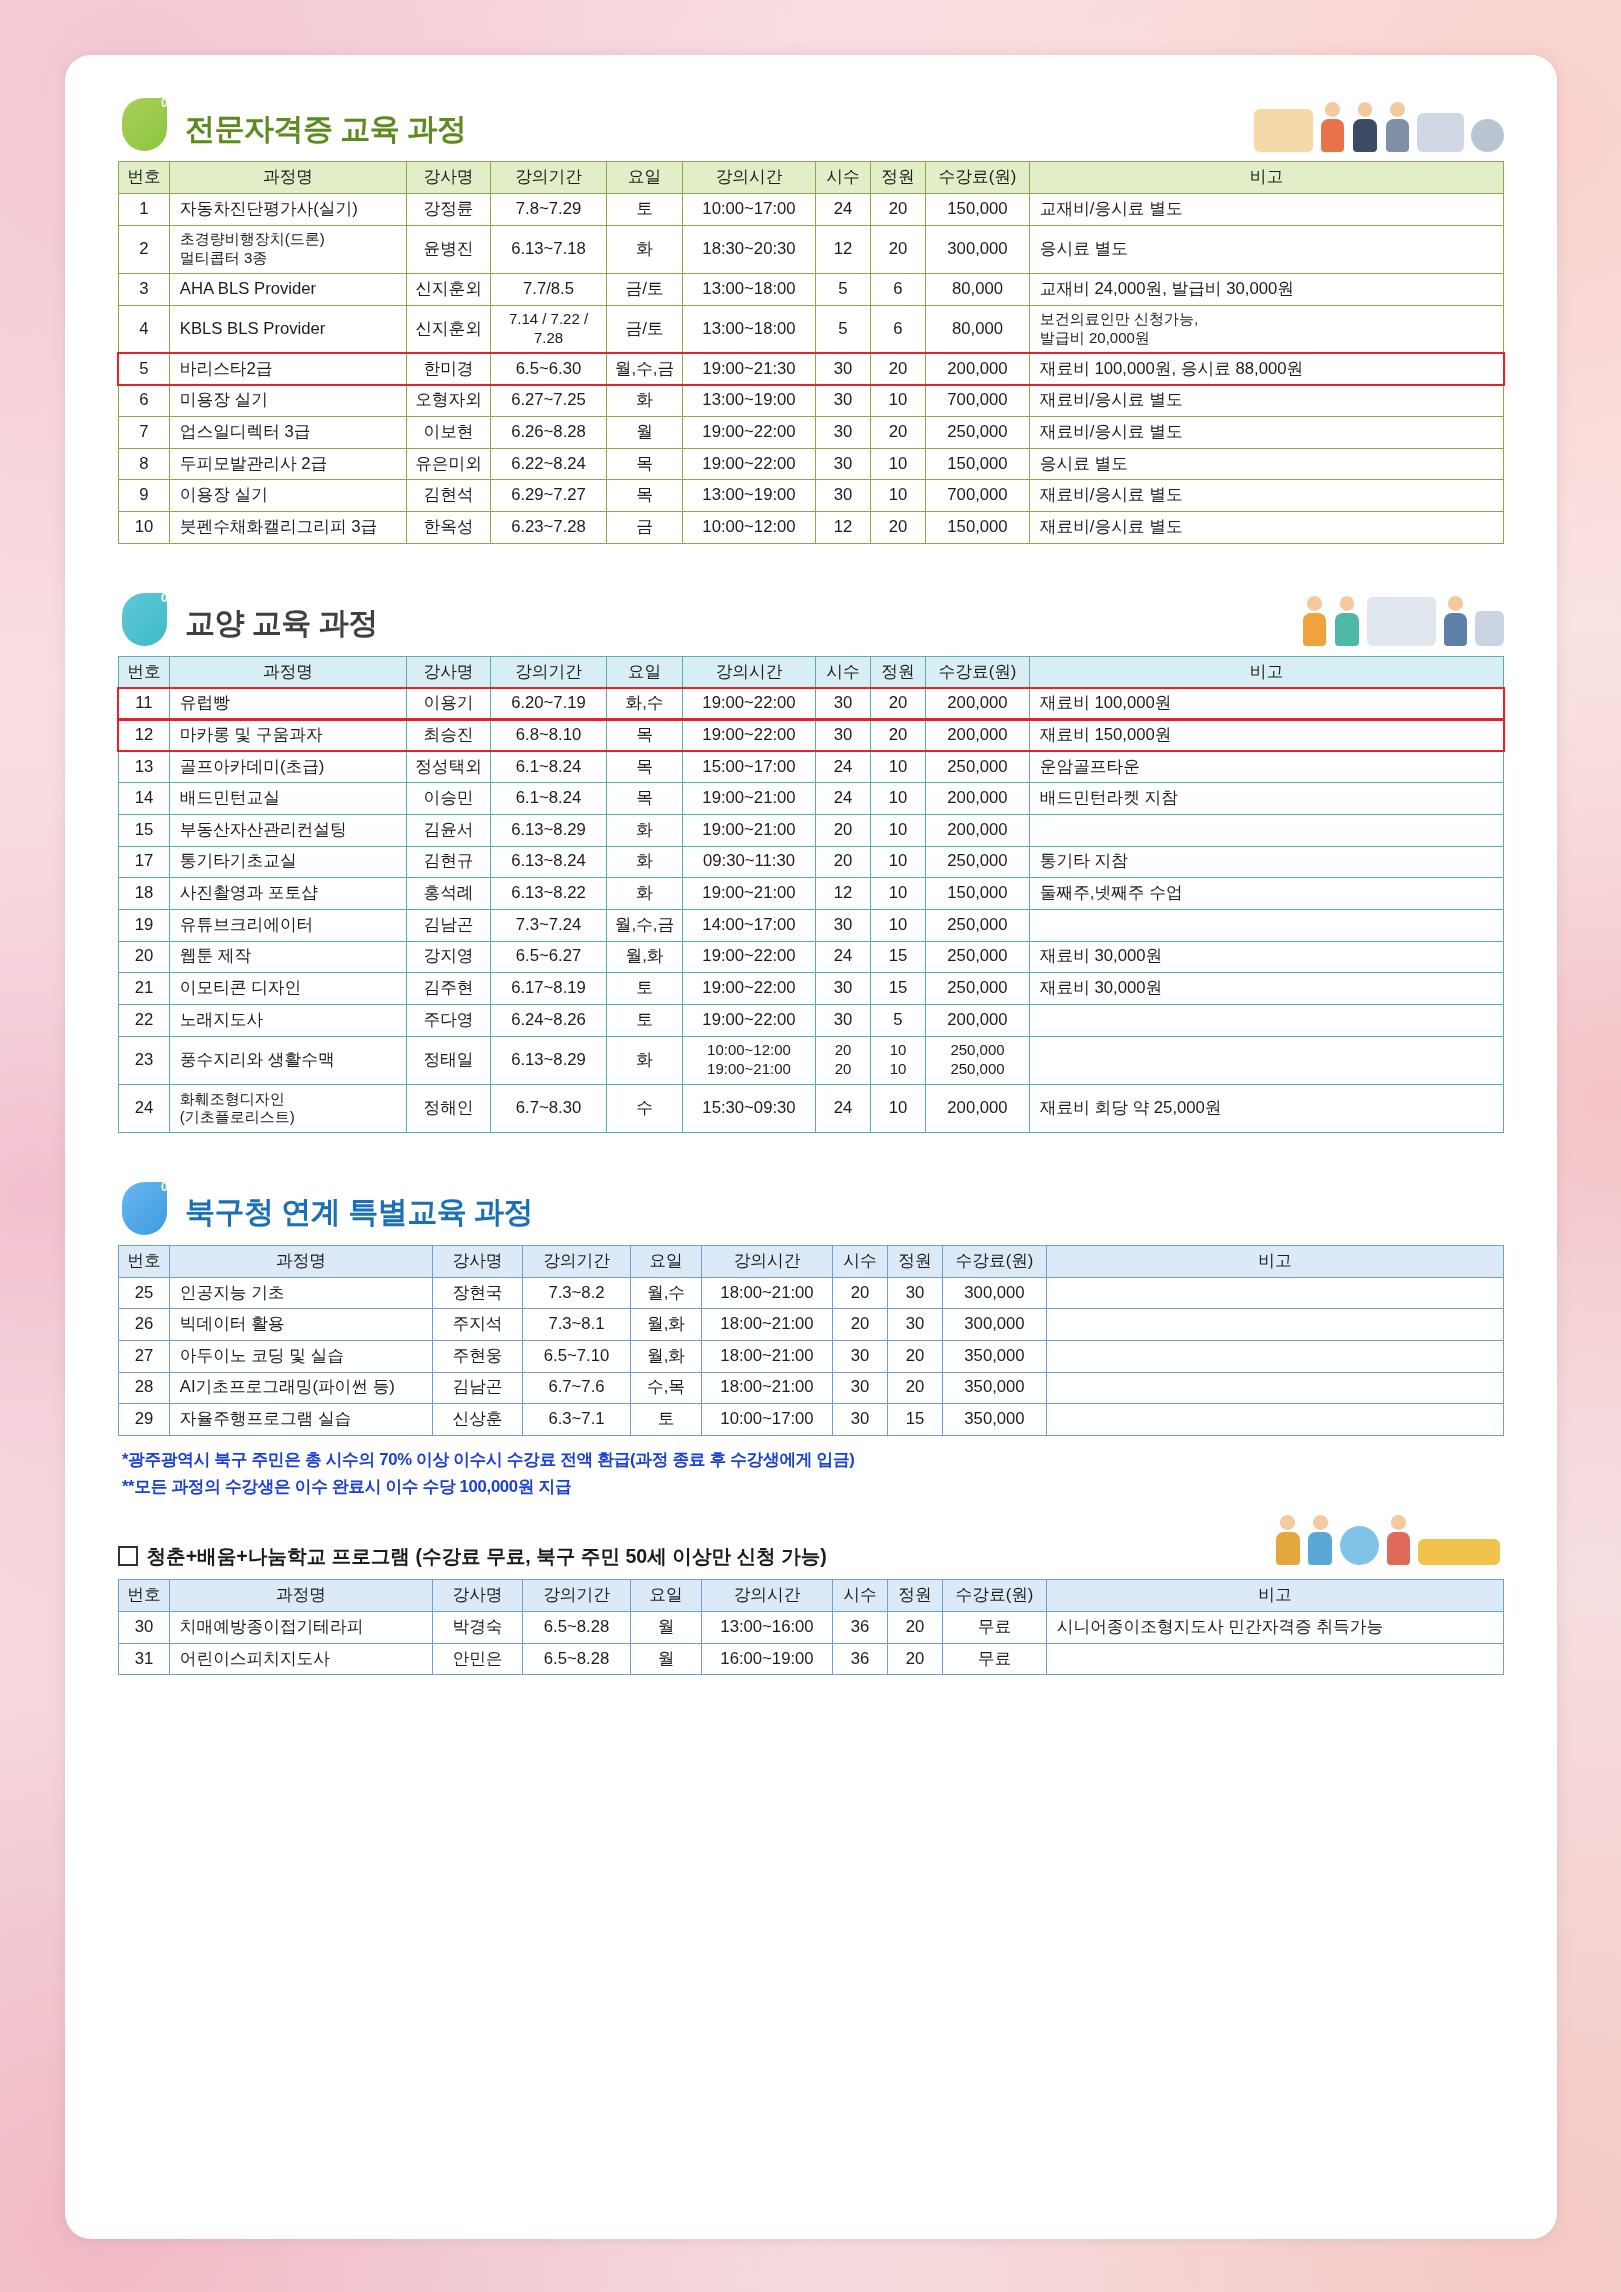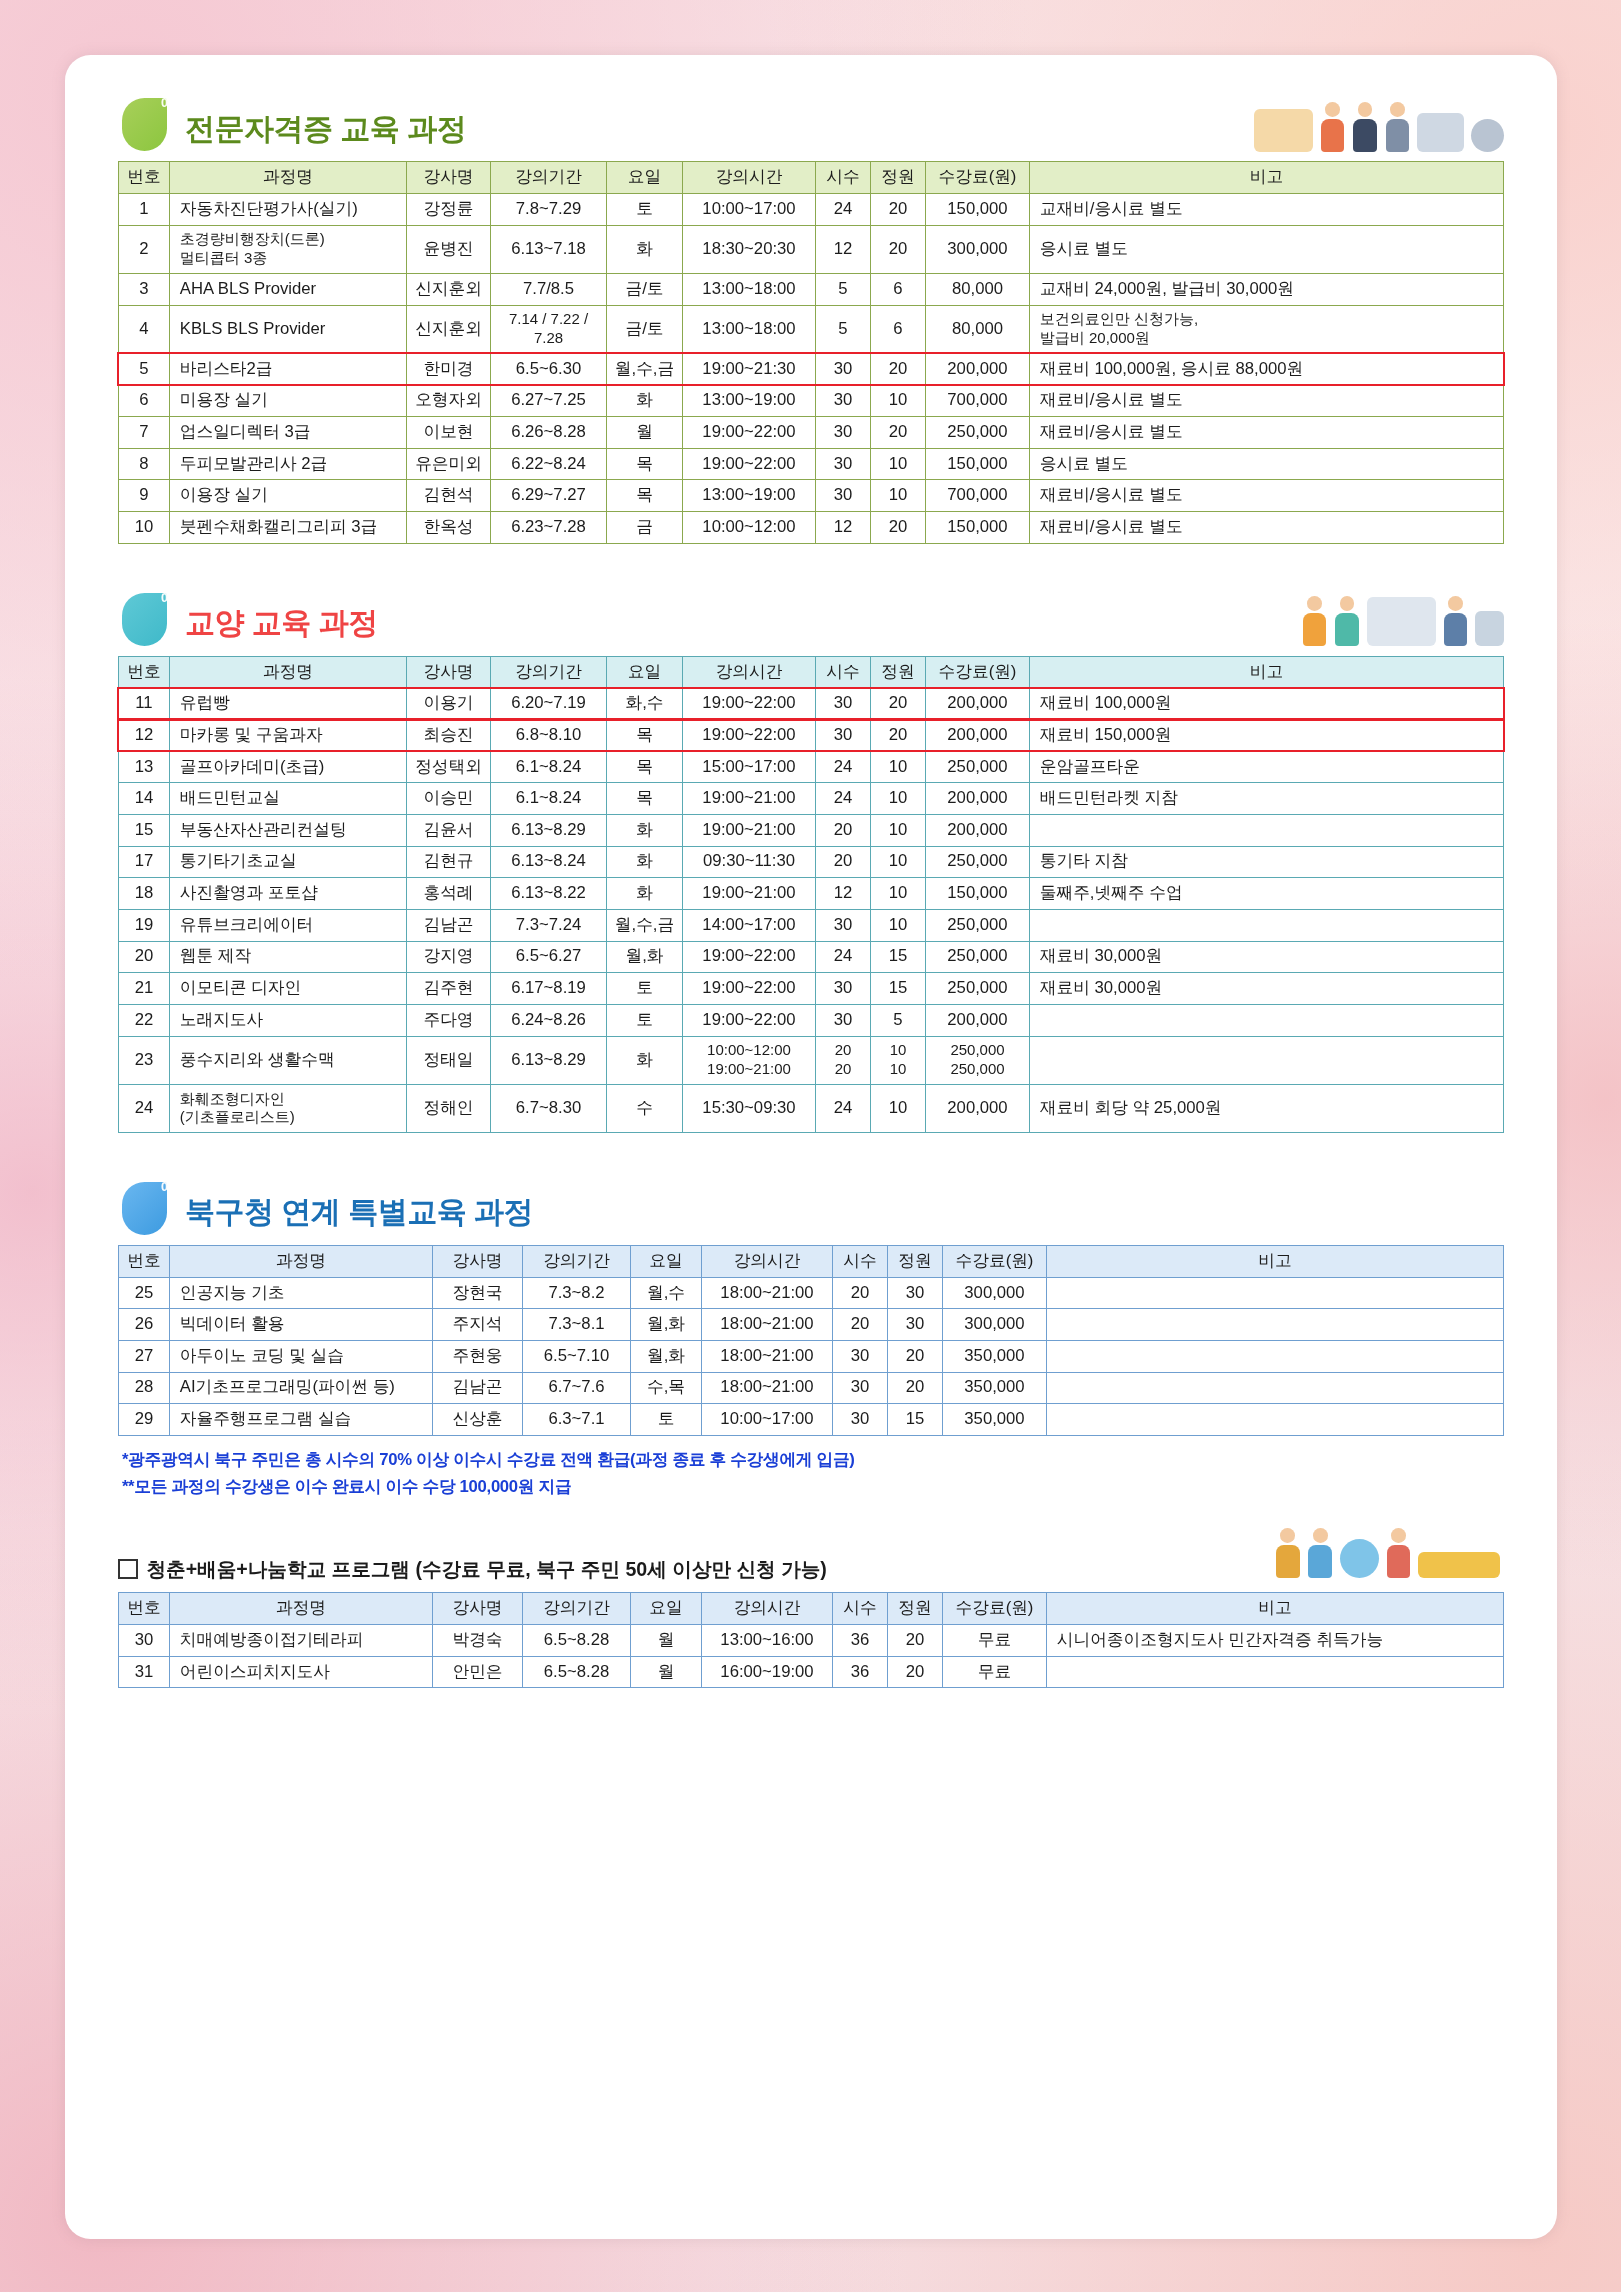--- a/index.html
+++ b/index.html
@@ -75,21 +75,21 @@
   }
   .sec-title {
     font-size: 30px;
     font-weight: bold;
     letter-spacing: -0.5px;
     padding-bottom: 5.9px;
   }
   .sec1 .blade { background: linear-gradient(135deg,#a8cf5a,#8cc63f); }
   .sec1 .sec-title { color: #5c8a1d; }
   .sec2 .blade { background: linear-gradient(135deg,#5fc9d6,#3fb9c9); }
-  .sec2 .sec-title { color: #ef4444; }
+  .sec2 .sec-title { color: #404040; }
   .sec3 .blade { background: linear-gradient(135deg,#6ab7f0,#3d9be0); }
   .sec3 .sec-title { color: #1a6fb5; }
 
   
   .illus {
     position: absolute;
     right: 0;
     bottom: 3.9px;
     height: 69px;
     display: flex;
@@ -685,21 +685,21 @@
               <div class="body" style="background:#5aa7d8;"></div>
             </div>
           <div class="blob" style="width:39px;height:39px;border-radius:50%;background:#7fc4e8;"></div>
           <div class="fig">
               <div class="head" style="background:#f3c9a0;"></div>
               <div class="body" style="background:#e06a5a;"></div>
             </div>
           <div class="blob" style="width:82px;height:25.5px;background:#f0c24a;"></div>
         </div>
 
-        <div class="chk-line" style="margin-top:58px;">
+        <div class="chk-line" style="margin-top:45px;">
           <span class="chk-box"></span>
           <span class="sub">청춘+배움+나눔학교 프로그램 (수강료 무료, 북구 주민 50세 이상만 신청 가능)</span>
         </div>
       </div>
 
       <table class="t-blue">
         <colgroup>
           <col style="width:51px">
             <col style="width:263px">
             <col style="width:90px">

